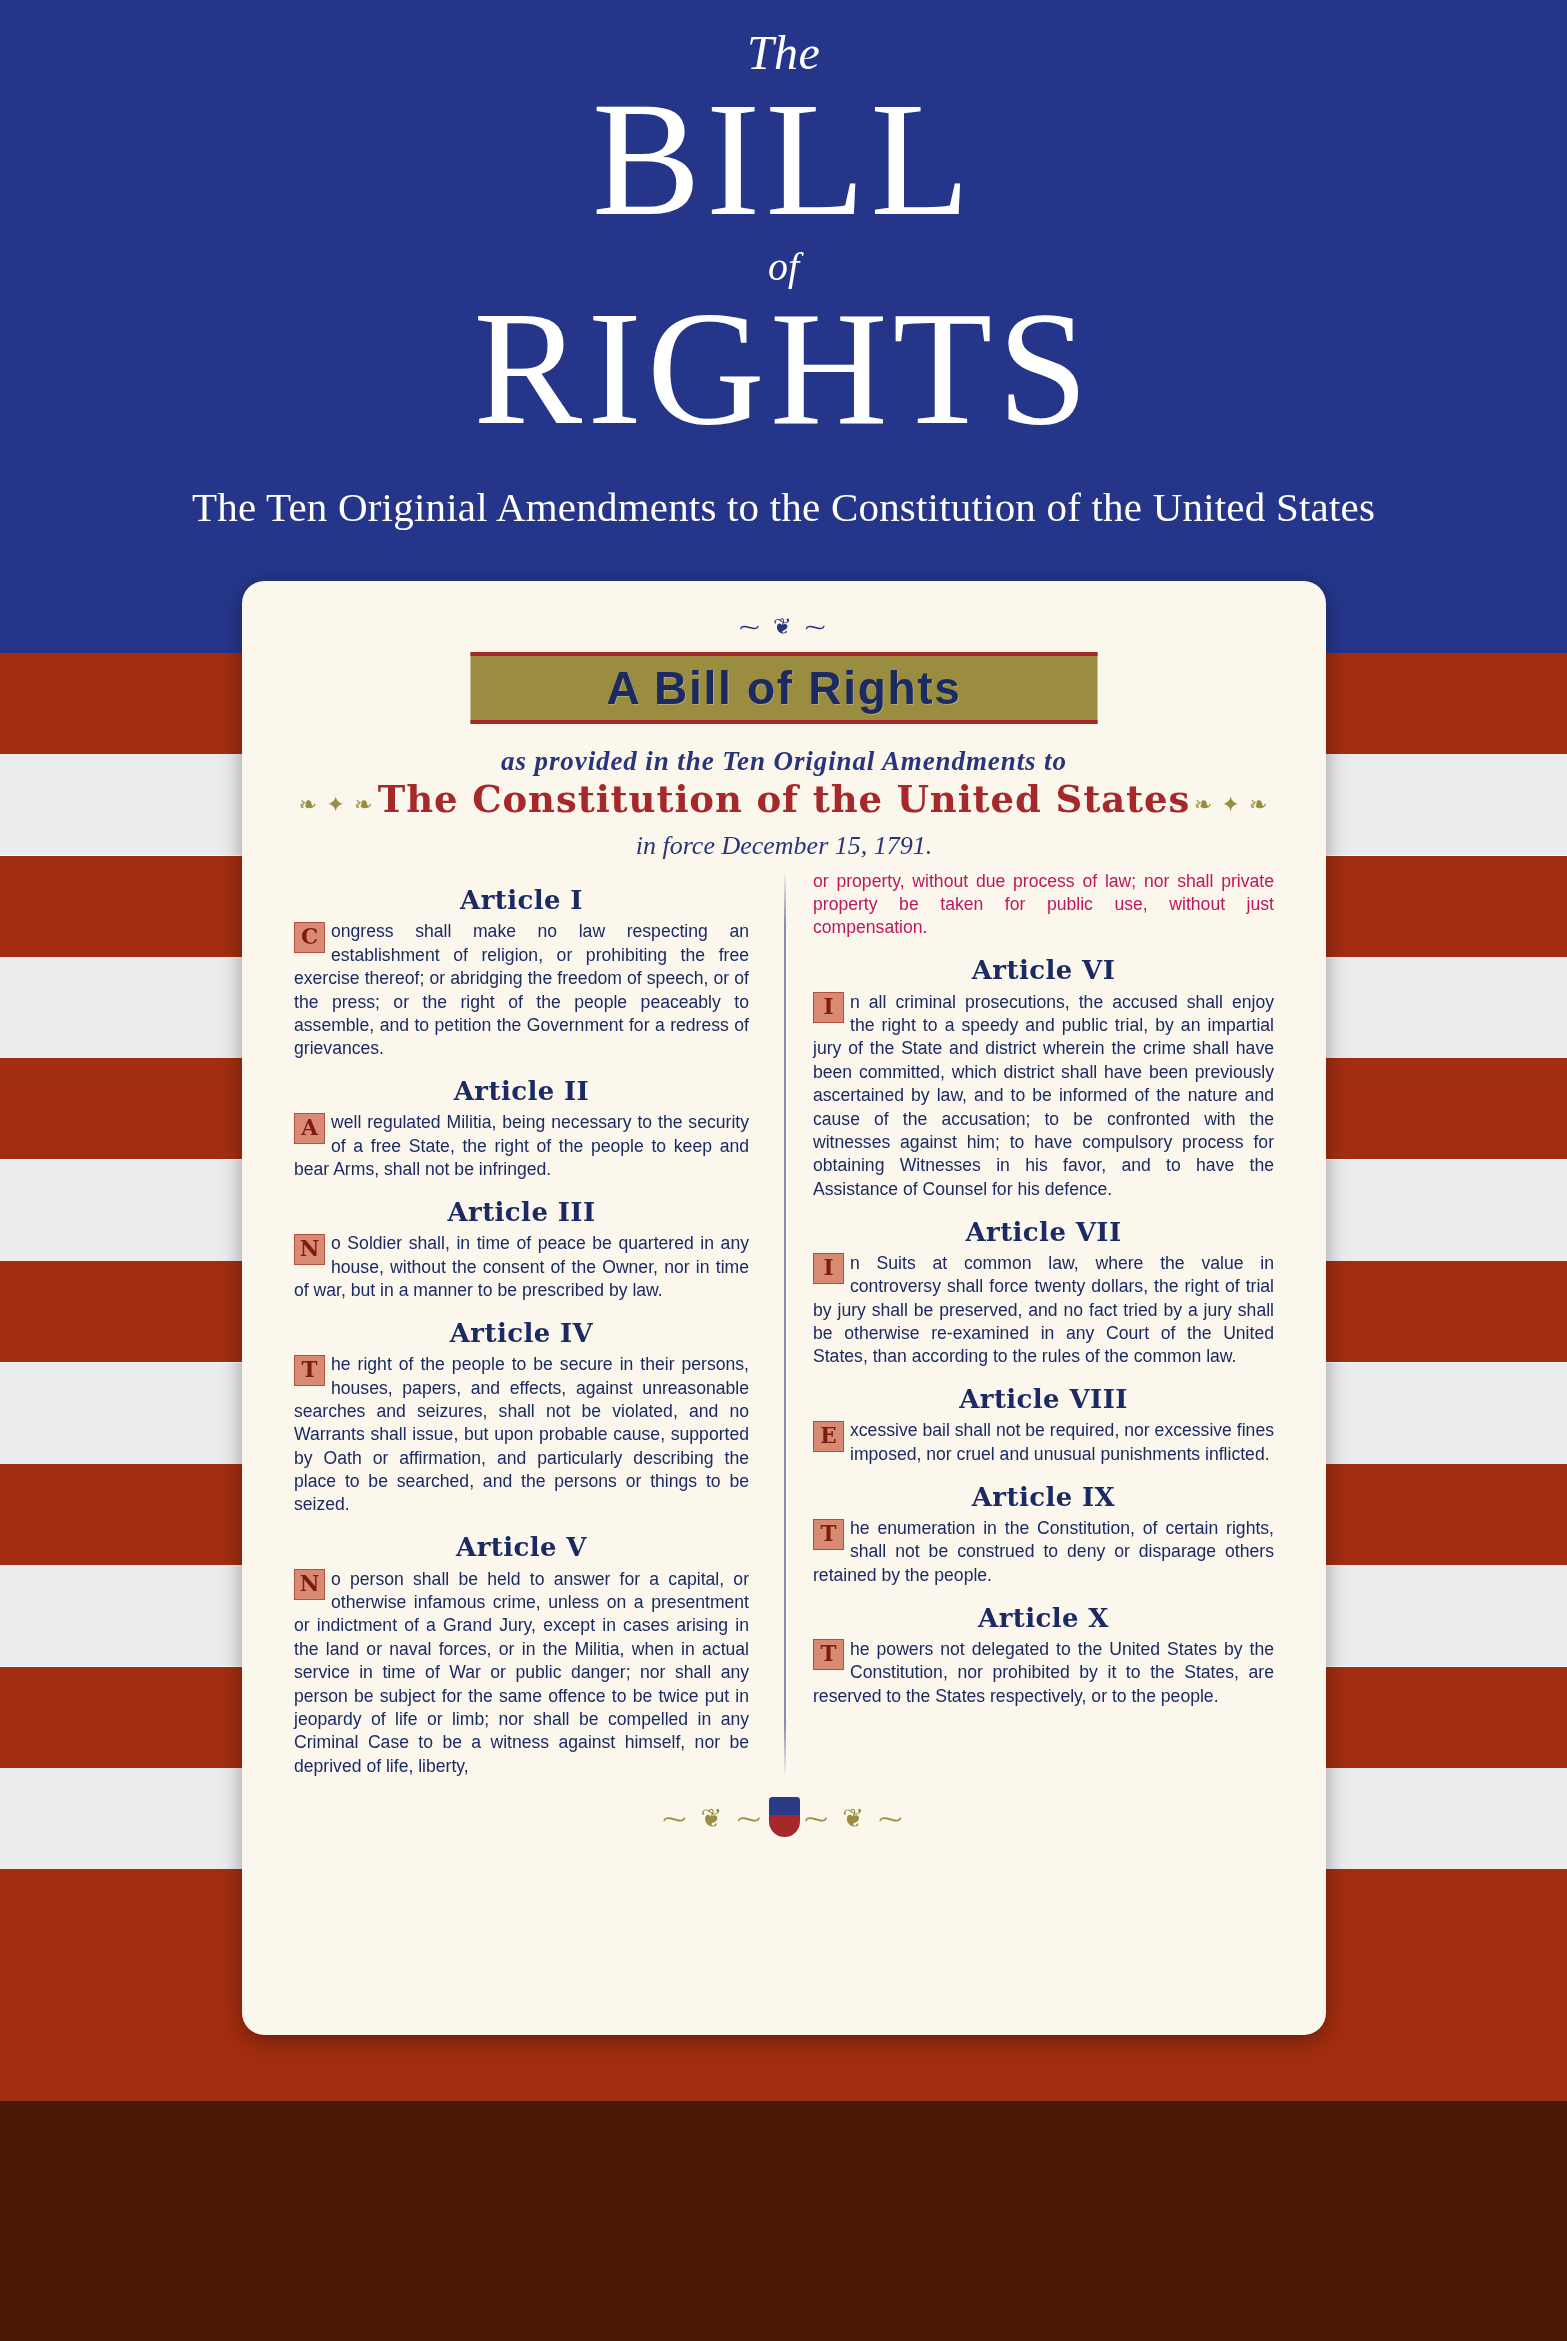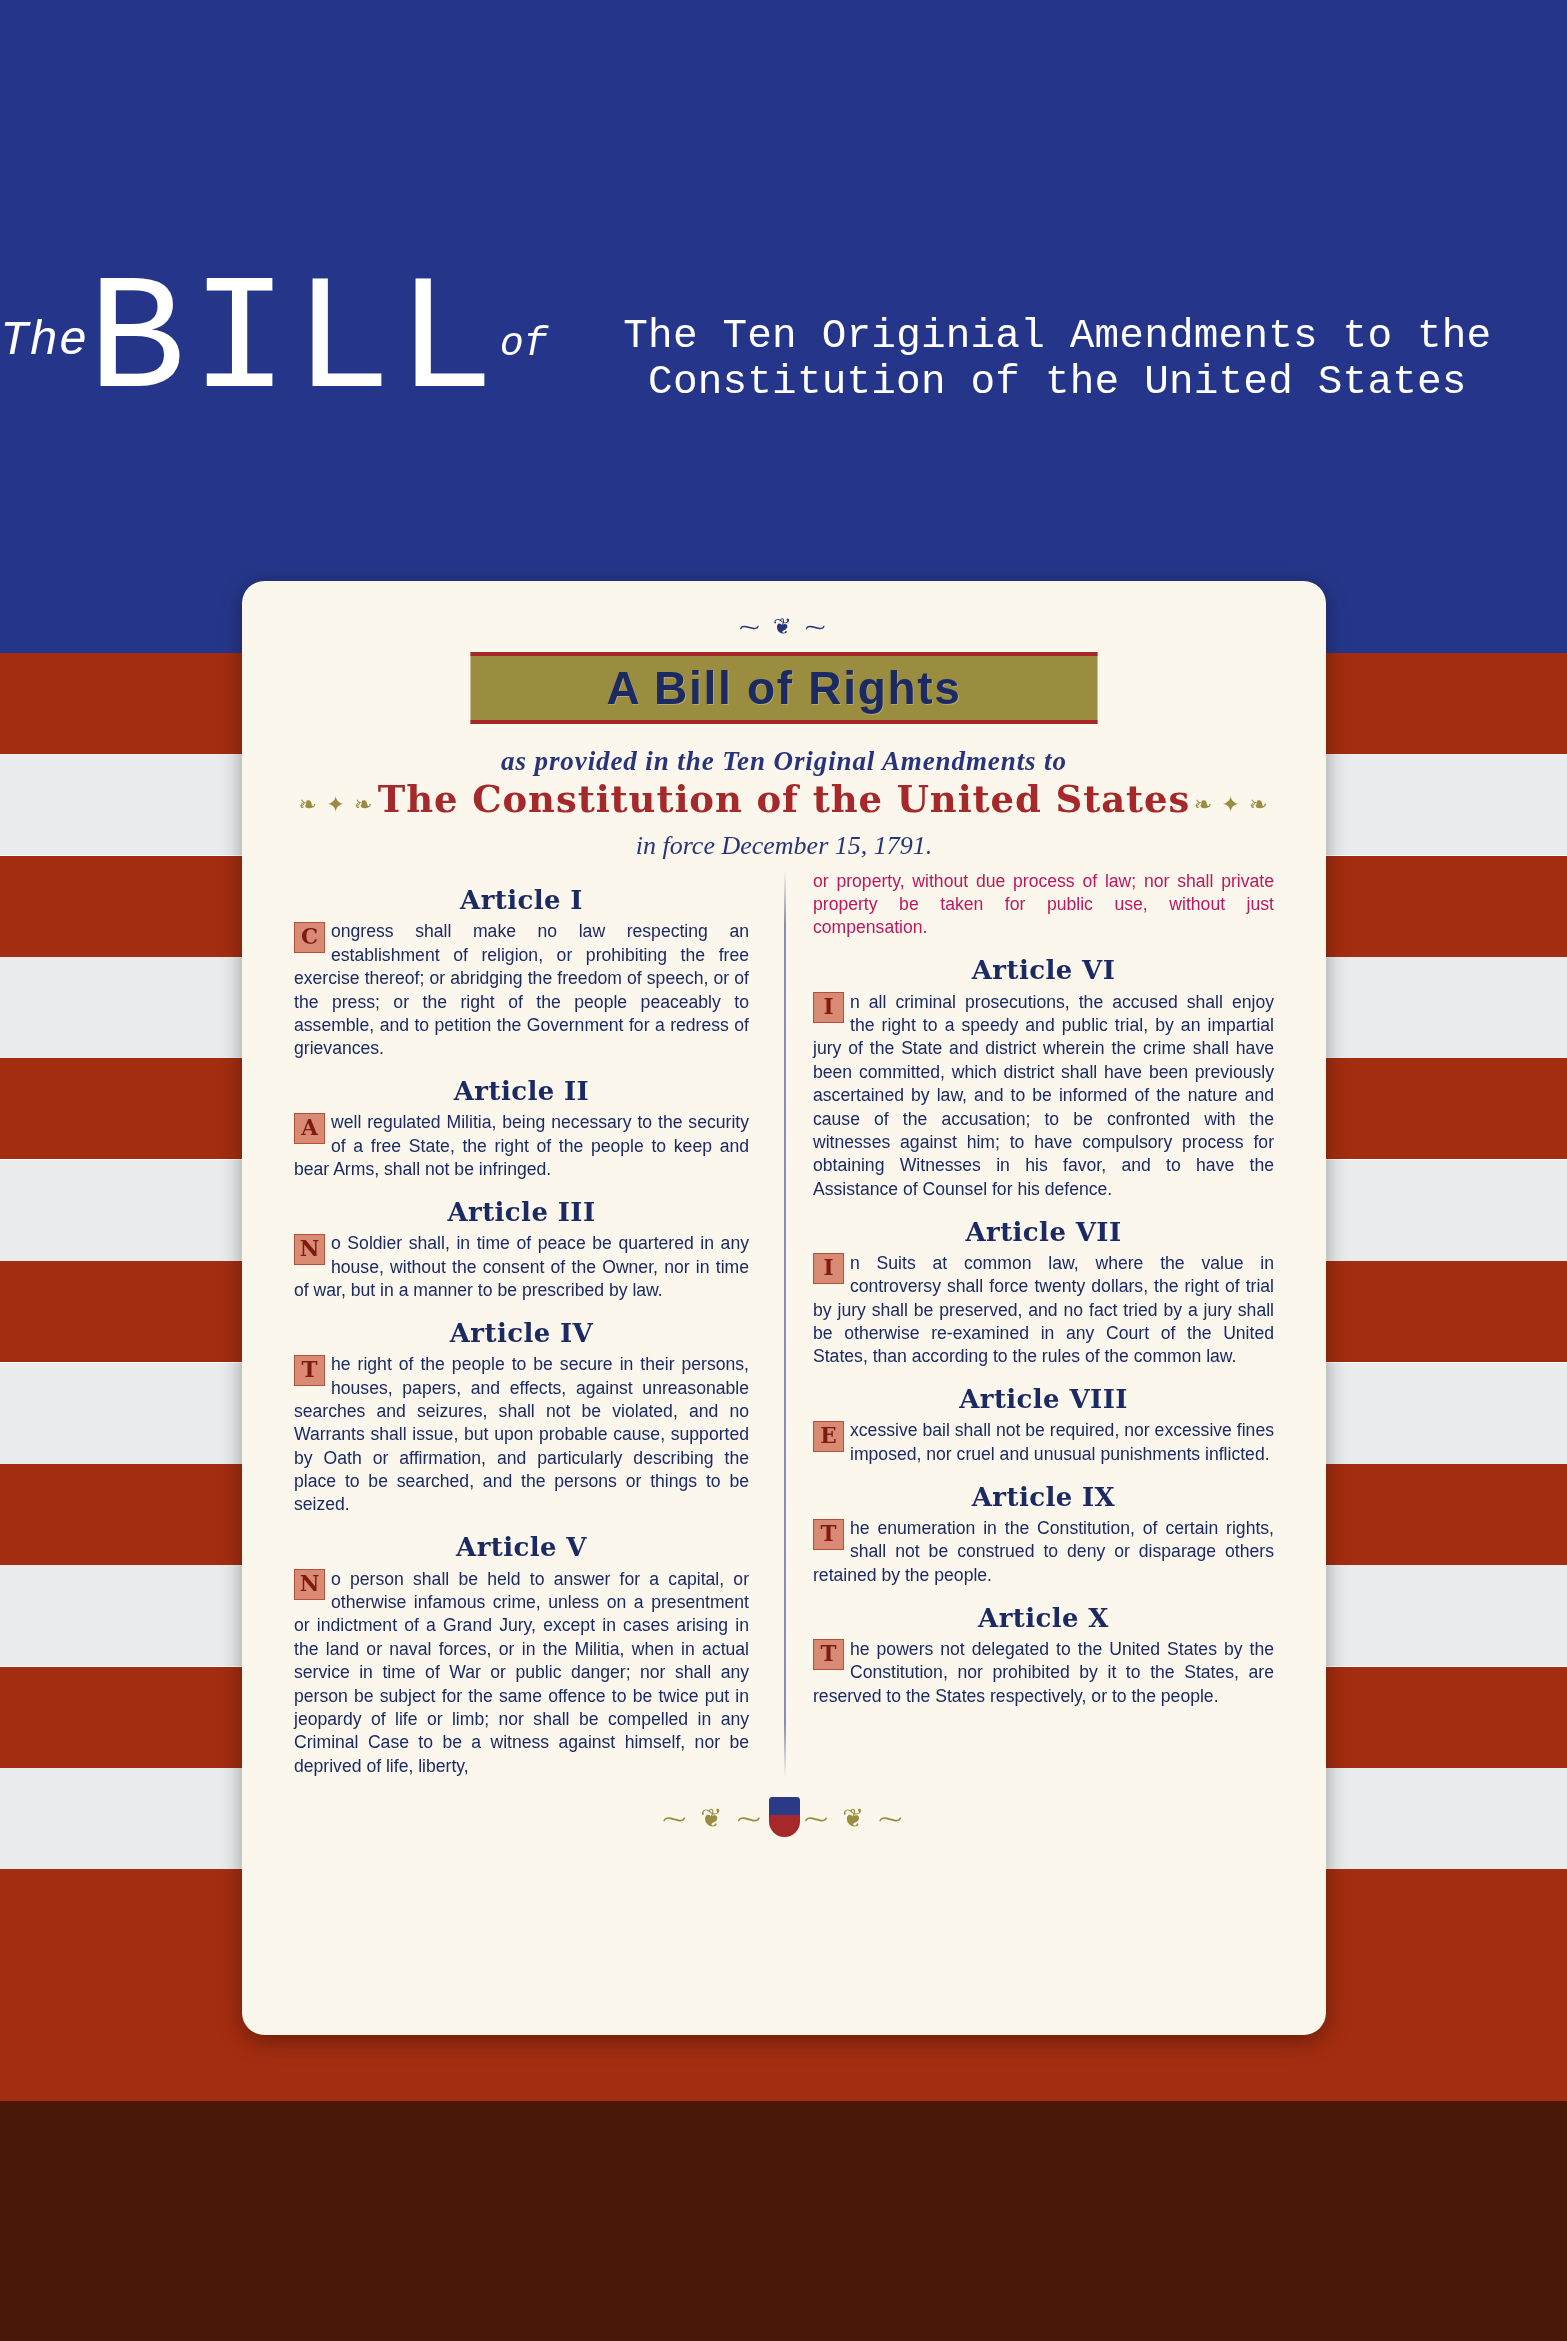--- a/index.html
+++ b/index.html
@@ -54,26 +54,26 @@
     left: 0;
     width: 100%;
     height: 653px;
     background: #25368a;
     z-index: 2;
   }
   .header-inner {
     position: absolute;
     inset: 0;
     display: flex;
+    flex-direction: column;
     align-items: center;
     justify-content: flex-start;
     padding-top: 29px;
     box-sizing: border-box;
     color: #ffffff;
-    font-family: Liberation Mono, monospace;
   }
   .title-the {
     font-style: italic;
     font-size: 48px;
     line-height: 1.0;
     letter-spacing: 0.4px;
   }
   .title-bill {
     font-size: 163px;
     line-height: 0.97;
@@ -293,20 +293,21 @@
     <div class="stripe white" style="top:1768px; height:101px;"></div>
     <div class="stripe red" style="top:1869px; height:234px;"></div>
   </div>
   <div class="footer-band"></div>
 
   <div class="canton">
     <div class="header-inner">
       <div class="title-the">The</div>
       <div class="title-bill">BILL</div>
       <div class="title-of">of</div>
+      <div class="title-rights">RIGHTS</div>
       <div class="subtitle">The Ten Originial Amendments to the Constitution of the United States</div>
     </div>
   </div>
 
   <div class="parchment">
 
     <div class="doc-head">
       <div class="flourish-row">
         <div class="swirl">⁓ ❦ ⁓</div>
       </div>

